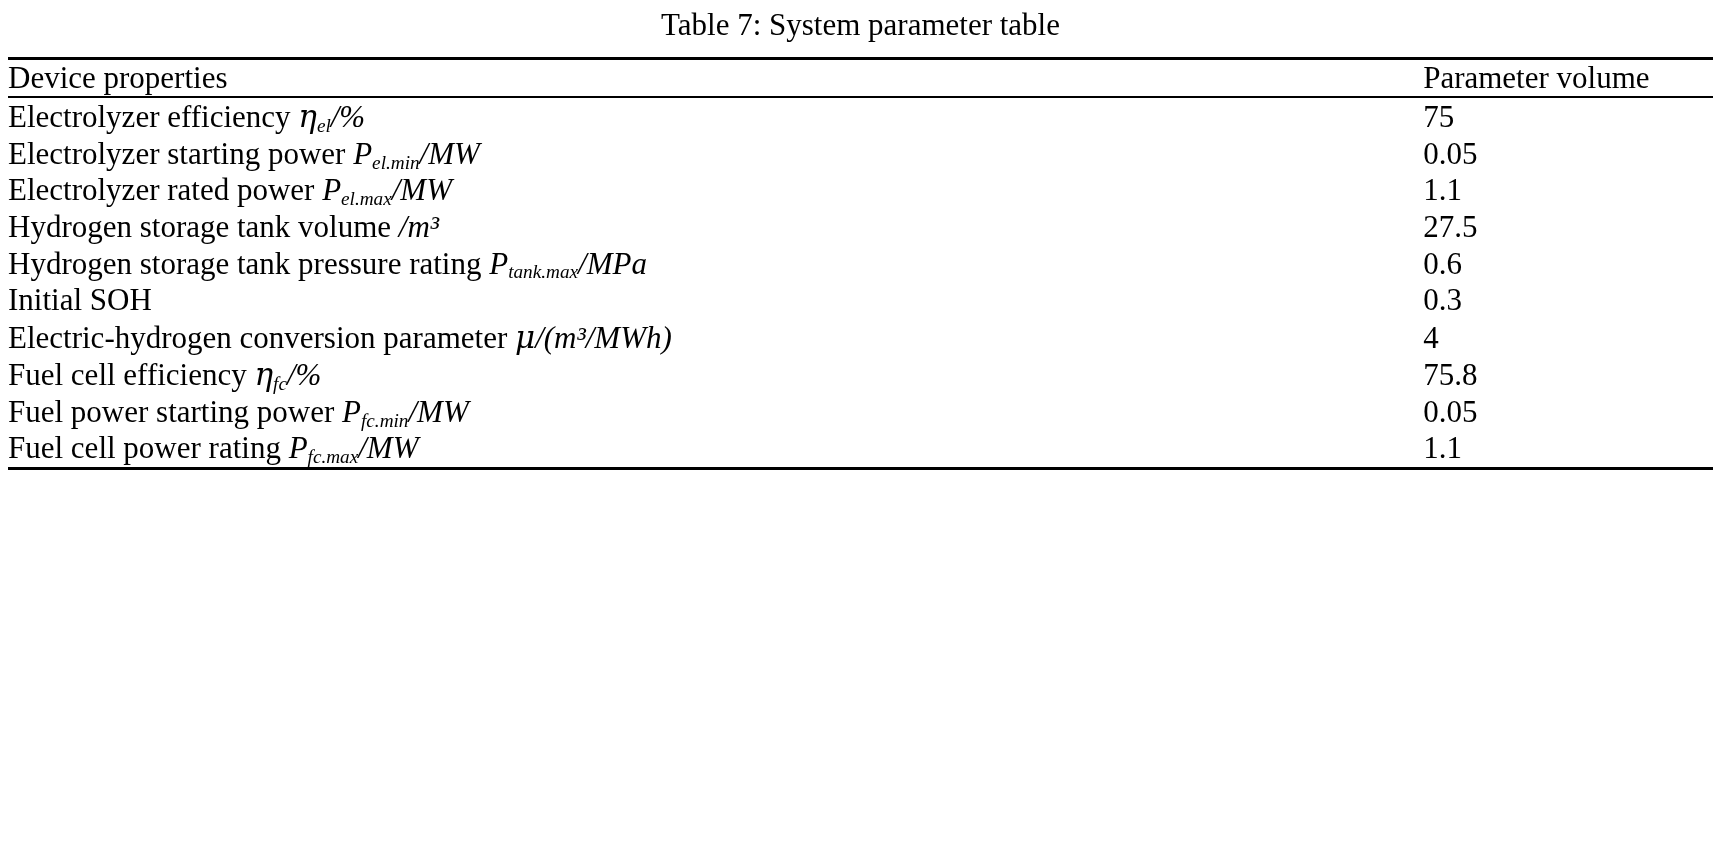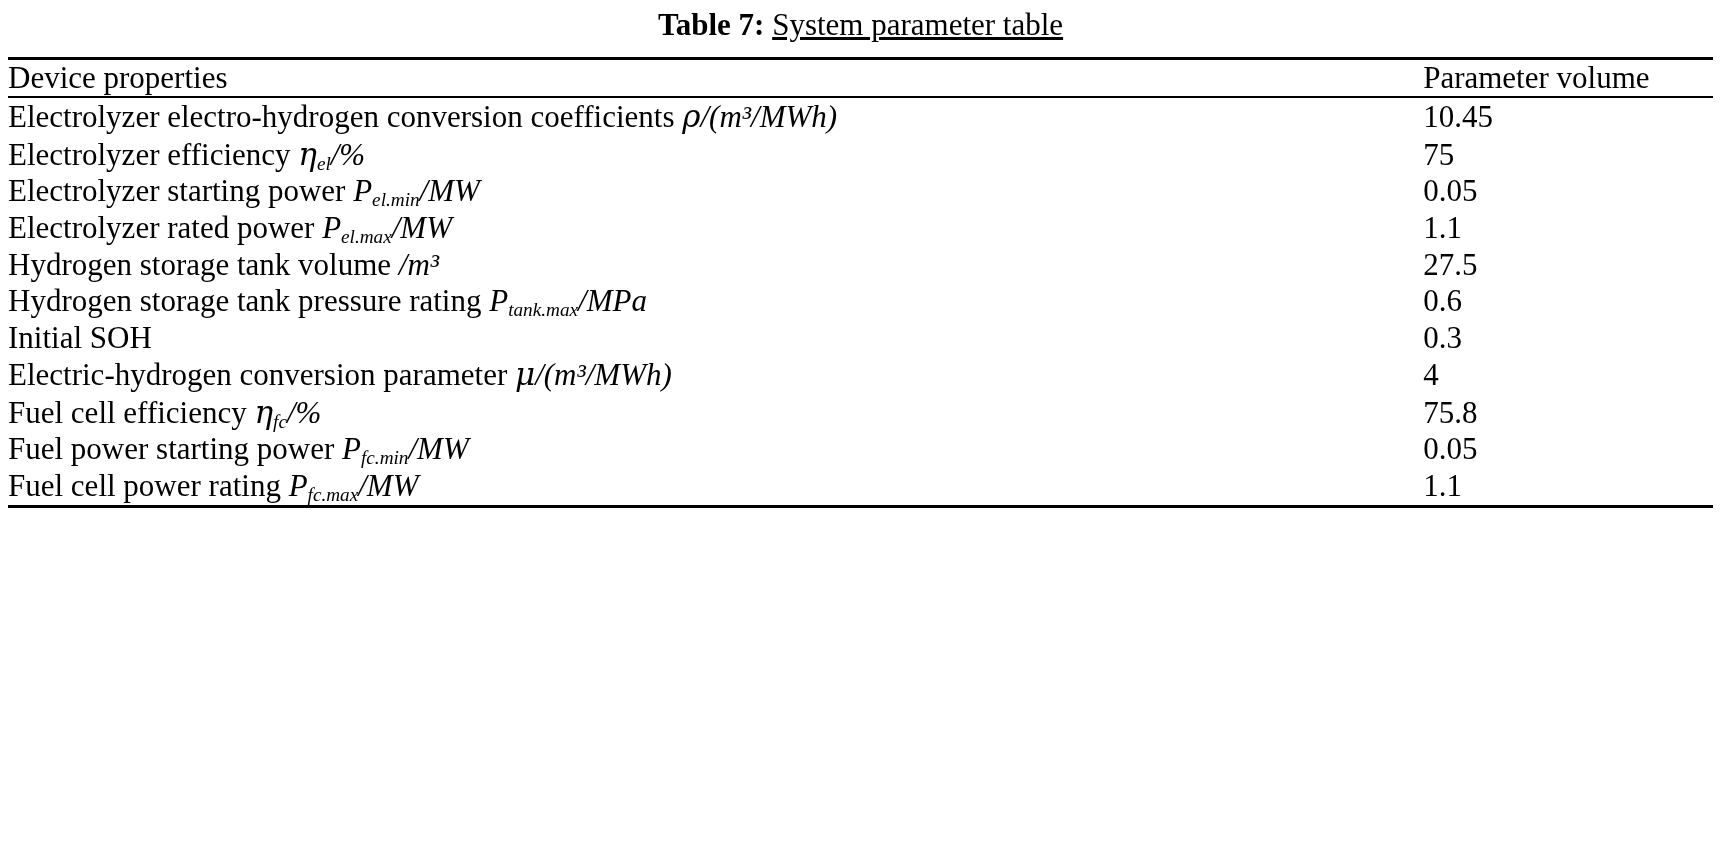--- a/index.html
+++ b/index.html
@@ -23,25 +23,24 @@
   }
   .caption {
     text-align: center;
     font-size: 31px;
     line-height: 1.2;
     padding-top: 6px;
     padding-bottom: 14px;
     white-space: nowrap;
   }
   .caption .cap-label {
-    font-weight: bold;
+    font-weight: normal;
   }
   .caption .cap-text {
     font-weight: normal;
-    text-decoration: underline;
   }
   table.param-table {
     width: 100%;
     border-collapse: collapse;
     font-size: 31px;
   }
   table.param-table td,
   table.param-table th {
     text-align: left;
     font-weight: normal;
@@ -104,24 +103,20 @@
     <span class="cap-text">System parameter table</span>
   </div>
 
   <table class="param-table">
     <tbody>
       <tr class="head-row">
         <td class="col-prop">Device properties</td>
         <td class="col-val">Parameter volume</td>
       </tr>
 
-      <tr class="body-row">
-        <td class="col-prop"><span>Electrolyzer electro-hydrogen conversion coefficients </span><span class="gl">ρ</span><span class="unit">/(m³/MWh)</span></td>
-        <td class="col-val">10.45</td>
-      </tr>
 
       <tr class="body-row">
         <td class="col-prop"><span>Electrolyzer efficiency </span><span class="gl">η</span><span class="sub">el</span><span class="unit">/%</span></td>
         <td class="col-val">75</td>
       </tr>
 
       <tr class="body-row">
         <td class="col-prop"><span>Electrolyzer starting power </span><span class="mi">P</span><span class="sub">el.min</span><span class="unit">/MW</span></td>
         <td class="col-val">0.05</td>
       </tr>

